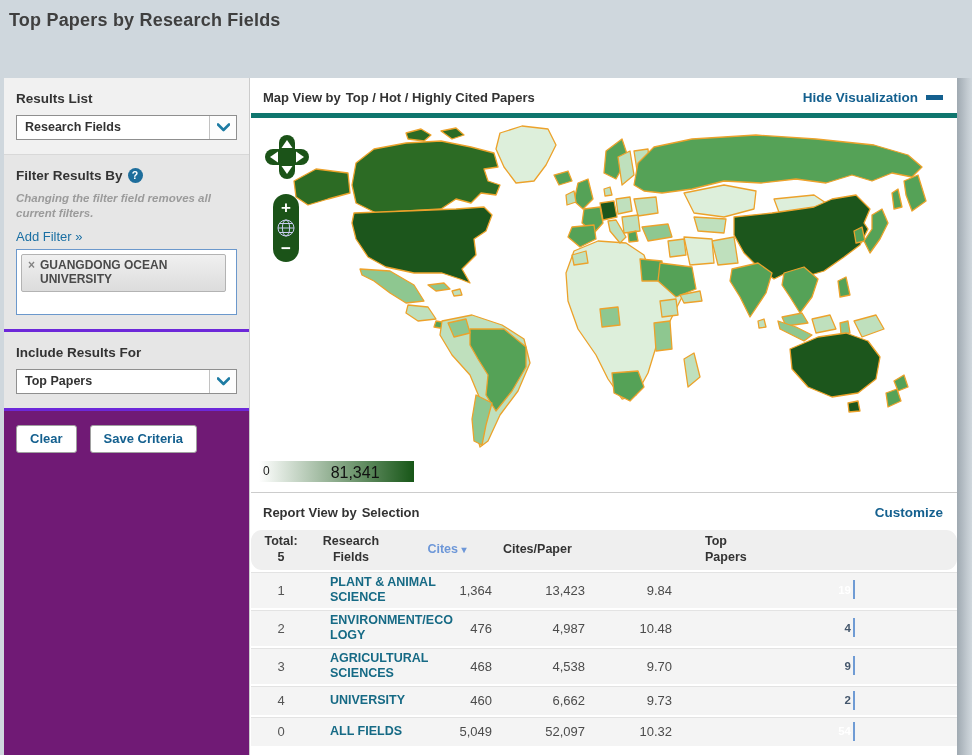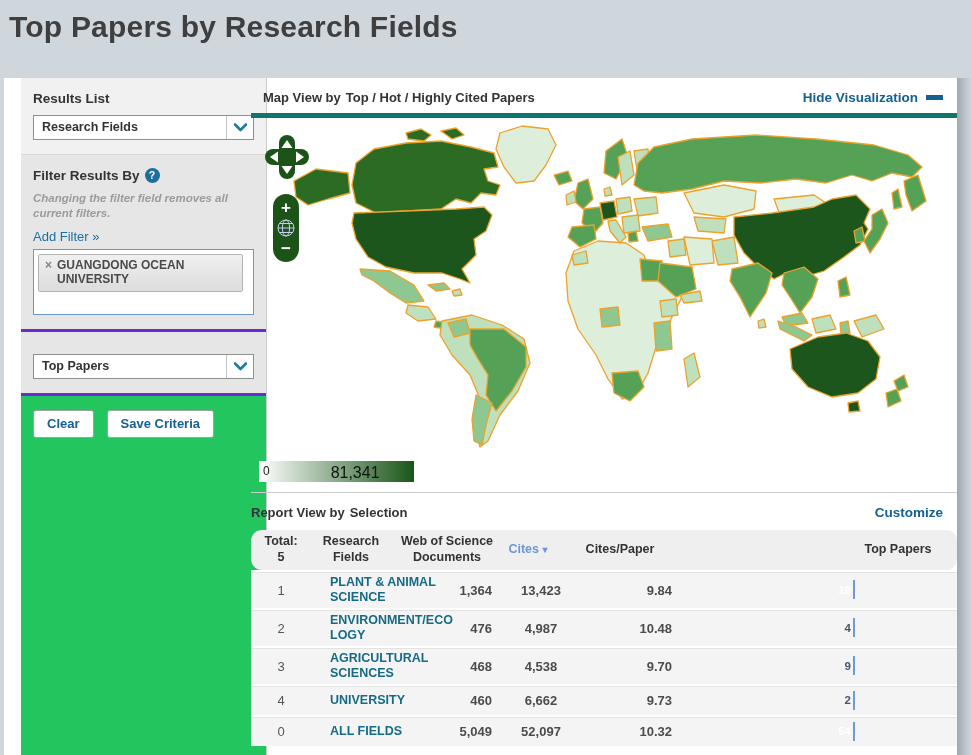--- a/index.html
+++ b/index.html
@@ -5,35 +5,35 @@
   * { box-sizing: border-box; margin: 0; padding: 0; }
   html,body { width: 972px; height: 755px; }
   body {
     position: relative;
     background: #cfd7dd;
     font-family: "Liberation Sans", sans-serif;
     overflow: hidden;
   }
   .page-title {
     position: absolute; left: 9px; top: 10px;
-    font-size: 30px; font-weight: bold; color: #3f3f3f;
+    font-size: 18px; font-weight: bold; color: #3f3f3f;
     letter-spacing: .2px;
   }
   .content {
     position: absolute; left: 4px; top: 78px; width: 953px; bottom: 0;
     background: #ffffff;
   }
   .scroll-strip {
     position: absolute; right: 0; top: 78px; width: 15px; bottom: 0;
     background: linear-gradient(to right, #9fa9b1, #c3cbd1 70%, #cfd7dd);
   }
   
   .sidebar {
     position: absolute; left: 0; top: 0; width: 246px; height: 100%;
-    background: #22c55e; border-right: 1px solid #cccccc; margin-left: 17px;
+    background: #701a75; border-right: 1px solid #cccccc;
   }
   .side-sec { padding: 13px 12px 14px 12px; }
   .sec-light { background: #f1f1f1; border-bottom: 1px solid #d8d8d8; }
   .sec-dark  { background: #e6e6e6; border-bottom: 3px solid #6d28d9; }
   .side-head { font-size: 13.5px; font-weight: bold; color: #333; display: flex; align-items: center; }
   .help-icon {
     display: inline-block; width: 15px; height: 15px; margin-left: 5px;
     background: #1e6e9c; color: #fff; border-radius: 50%;
     font-size: 10.5px; line-height: 15px; text-align: center; font-weight: bold;
   }
@@ -84,21 +84,21 @@
   .pan-ctl { position: absolute; left: 13px; top: 16px; cursor: pointer; }
   .zoom-ctl { position: absolute; left: 22px; top: 76px; cursor: pointer; }
   .legend-row { height: 38px; border-bottom: 1px solid #cccccc; position: relative; }
   .legend {
     position: absolute; left: 8px; top: 6px; width: 155px; height: 21px;
     background: linear-gradient(to right, #ffffff, #175617);
   }
   .legend .lmin { position: absolute; left: 4px; top: 3px; font-size: 12px; color: #1a1a1a; }
   .legend .lmax { position: absolute; left: 62%; top: 3px; transform: translateX(-50%); font-size: 16px; color: #111; }
   
-  .report-header { display: flex; align-items: center; height: 37px; padding: 2px 14px 0 0; }
+  .report-header { display: flex; align-items: center; height: 37px; padding: 2px 14px 0 12px; }
   .customize { margin-left: auto; font-size: 13.5px; font-weight: bold; color: #14608f; text-decoration: none; }
   .thead {
     display: grid; grid-template-columns: 60px 80px 112px 50px 134px 1fr;
     background: #efefef; min-height: 40px; align-items: center;
     font-size: 12.5px; font-weight: bold; color: #333; text-align: center; border-radius: 11px;
   }
   .thead .th { line-height: 1.25; }
   .th-cites { color: #6d97d8; }
   .th-cites .arr { font-size: 10px; }
   .th-top { padding-left: 152px; }
@@ -106,23 +106,23 @@
     display: grid; grid-template-columns: 60px 146px 40px 92px 87px 1fr;
     background: #f4f4f4; border-top: 2px solid #ffffff;
     box-shadow: inset 0 1px 0 #e3e3e3;
     min-height: 31px; align-items: center; padding: 3px 0;
   }
   .row .rank { text-align: center; font-size: 13px; color: #555; }
   .row .field {
     padding-left: 19px; font-size: 12.5px; font-weight: bold; color: #166a85;
     line-height: 1.2; overflow-wrap: anywhere; text-decoration: none; display: block;
   }
-  .row .num { text-align: right; font-size: 13px; color: #4c4c4c; font-weight: bold; }
+  .row .num { text-align: right; font-size: 13px; color: #4c4c4c; }
   .row .docs { padding-right: 5px; }
-  .row .cites { padding-right: 4px; text-align: center; }
+  .row .cites { padding-right: 4px; }
   .row .cpp { padding-right: 4px; }
   .bar {
     width: 100px; height: 21px; margin-left: 177px; position: relative;
     border: 1px solid #6f9bd4;
     background: linear-gradient(#ccdcf1, #ecf2fa);
   }
   .bar-fill { height: 100%; width: 0; background: linear-gradient(#a9c3e8, #86abde 45%, #6a95d4); }
   .bar-label {
     position: absolute; right: 3px; top: 50%; transform: translateY(-50%);
     font-size: 11.5px; font-weight: bold; color: #44566b;
@@ -171,20 +171,21 @@
       <a href="#" class="add-filter">Add Filter »</a>
       <div class="tag-box">
         <div class="tag">
           <span class="x">×</span>
           <span>GUANGDONG OCEAN UNIVERSITY</span>
         </div>
       </div>
     </div>
 
     <div class="side-sec sec-dark">
+      <div class="side-head">Include Results For</div>
       <div class="dropdown">
         <span class="val">Top Papers</span>
         <span class="chev">
           <svg width="13" height="9" viewBox="0 0 13 9">
               <polyline points="1,1.5 6.5,7 12,1.5" fill="none" stroke="#1d7ba3" stroke-width="2.6" stroke-linecap="round" stroke-linejoin="round"></polyline>
             </svg>
         </span>
       </div>
     </div>
 
@@ -317,21 +318,20 @@
       </span>
       <a href="#" class="customize">Customize</a>
     </div>
 
     <div class="thead">
       <div class="th">
         <div>Total:</div>
         <div>5</div>
       </div>
       <div class="th">Research Fields</div>
-      <div class="th">Web of Science Documents</div>
       <div class="th th-cites">
         <span>Cites</span>
         <span class="arr">▾</span>
       </div>
       <div class="th">Cites/Paper</div>
       <div class="th th-top">Top Papers</div>
     </div>
 
     <div>
       <div class="row">

